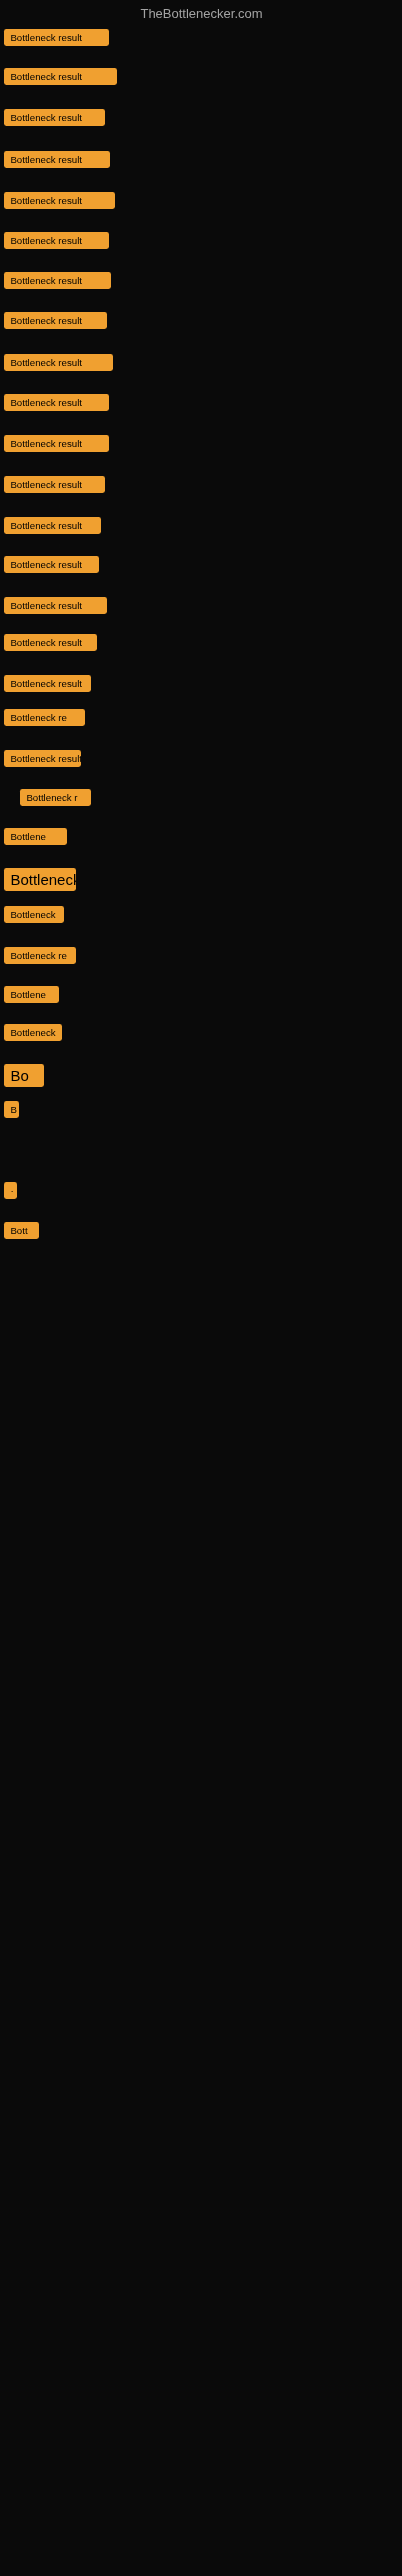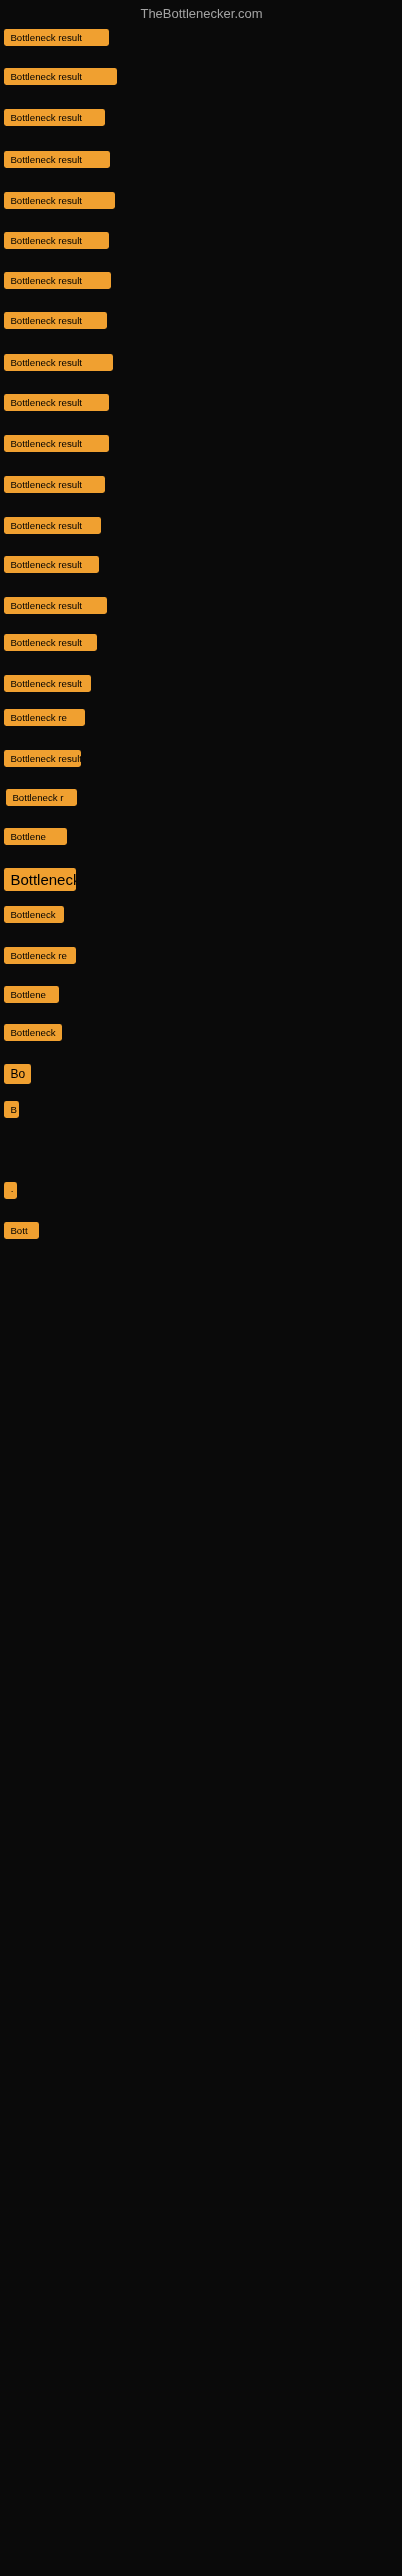--- a/index.html
+++ b/index.html
@@ -50,25 +50,25 @@
     <div class="row" style="top: 394px; left: 4px;"><span class="bottleneck-badge" style="width: 105px; font-size: 9.7px;">Bottleneck result</span></div>
     <div class="row" style="top: 435px; left: 4px;"><span class="bottleneck-badge" style="width: 105px; font-size: 9.7px;">Bottleneck result</span></div>
     <div class="row" style="top: 476px; left: 4px;"><span class="bottleneck-badge" style="width: 101px; font-size: 9.7px;">Bottleneck result</span></div>
     <div class="row" style="top: 517px; left: 4px;"><span class="bottleneck-badge" style="width: 97px; font-size: 9.7px;">Bottleneck result</span></div>
     <div class="row" style="top: 556px; left: 4px;"><span class="bottleneck-badge" style="width: 95px; font-size: 9.7px;">Bottleneck result</span></div>
     <div class="row" style="top: 597px; left: 4px;"><span class="bottleneck-badge" style="width: 103px; font-size: 9.7px;">Bottleneck result</span></div>
     <div class="row" style="top: 634px; left: 4px;"><span class="bottleneck-badge" style="width: 93px; font-size: 9.7px;">Bottleneck result</span></div>
     <div class="row" style="top: 675px; left: 4px;"><span class="bottleneck-badge" style="width: 87px; font-size: 9.7px;">Bottleneck result</span></div>
     <div class="row" style="top: 709px; left: 4px;"><span class="bottleneck-badge" style="width: 81px; font-size: 9.7px;">Bottleneck re</span></div>
     <div class="row" style="top: 750px; left: 4px;"><span class="bottleneck-badge" style="width: 77px; font-size: 9.7px;">Bottleneck result</span></div>
-    <div class="row" style="top: 789px; left: 6px;"><span class="bottleneck-badge" style="width: 71px; font-size: 9.7px;">Bottleneck r</span></div>
+    <div class="row" style="top: 789px; left: 20px;"><span class="bottleneck-badge" style="width: 71px; font-size: 9.7px;">Bottleneck r</span></div>
     <div class="row" style="top: 828px; left: 4px;"><span class="bottleneck-badge" style="width: 63px; font-size: 9.7px;">Bottlene</span></div>
     <div class="row" style="top: 868px; left: 4px;"><span class="bottleneck-badge" style="width: 72px; font-size: 15px;">Bottleneck n</span></div>
     <div class="row" style="top: 906px; left: 4px;"><span class="bottleneck-badge" style="width: 60px; font-size: 9.7px;">Bottleneck</span></div>
     <div class="row" style="top: 947px; left: 4px;"><span class="bottleneck-badge" style="width: 72px; font-size: 9.7px;">Bottleneck re</span></div>
     <div class="row" style="top: 986px; left: 4px;"><span class="bottleneck-badge" style="width: 55px; font-size: 9.7px;">Bottlene</span></div>
     <div class="row" style="top: 1024px; left: 4px;"><span class="bottleneck-badge" style="width: 58px; font-size: 9.7px;">Bottleneck</span></div>
-    <div class="row" style="top: 1064px; left: 4px;"><span class="bottleneck-badge" style="width: 27px; font-size: 12px;">Bo</span></div>
+    <div class="row" style="top: 1064px; left: 4px;"><span class="bottleneck-badge" style="width: 40px; font-size: 15px;">Bo</span></div>
     <div class="row" style="top: 1101px; left: 4px;"><span class="bottleneck-badge" style="width: 14.5px; font-size: 9.7px;">B</span></div>
     <div class="row" style="top: 1182px; left: 4px;"><span class="bottleneck-badge" style="width: 9.7px; font-size: 9.7px;">·</span></div>
     <div class="row" style="top: 1222px; left: 4px;"><span class="bottleneck-badge" style="width: 35px; font-size: 9.7px;">Bott</span></div>
   </div>
 
 
 </body></html>

